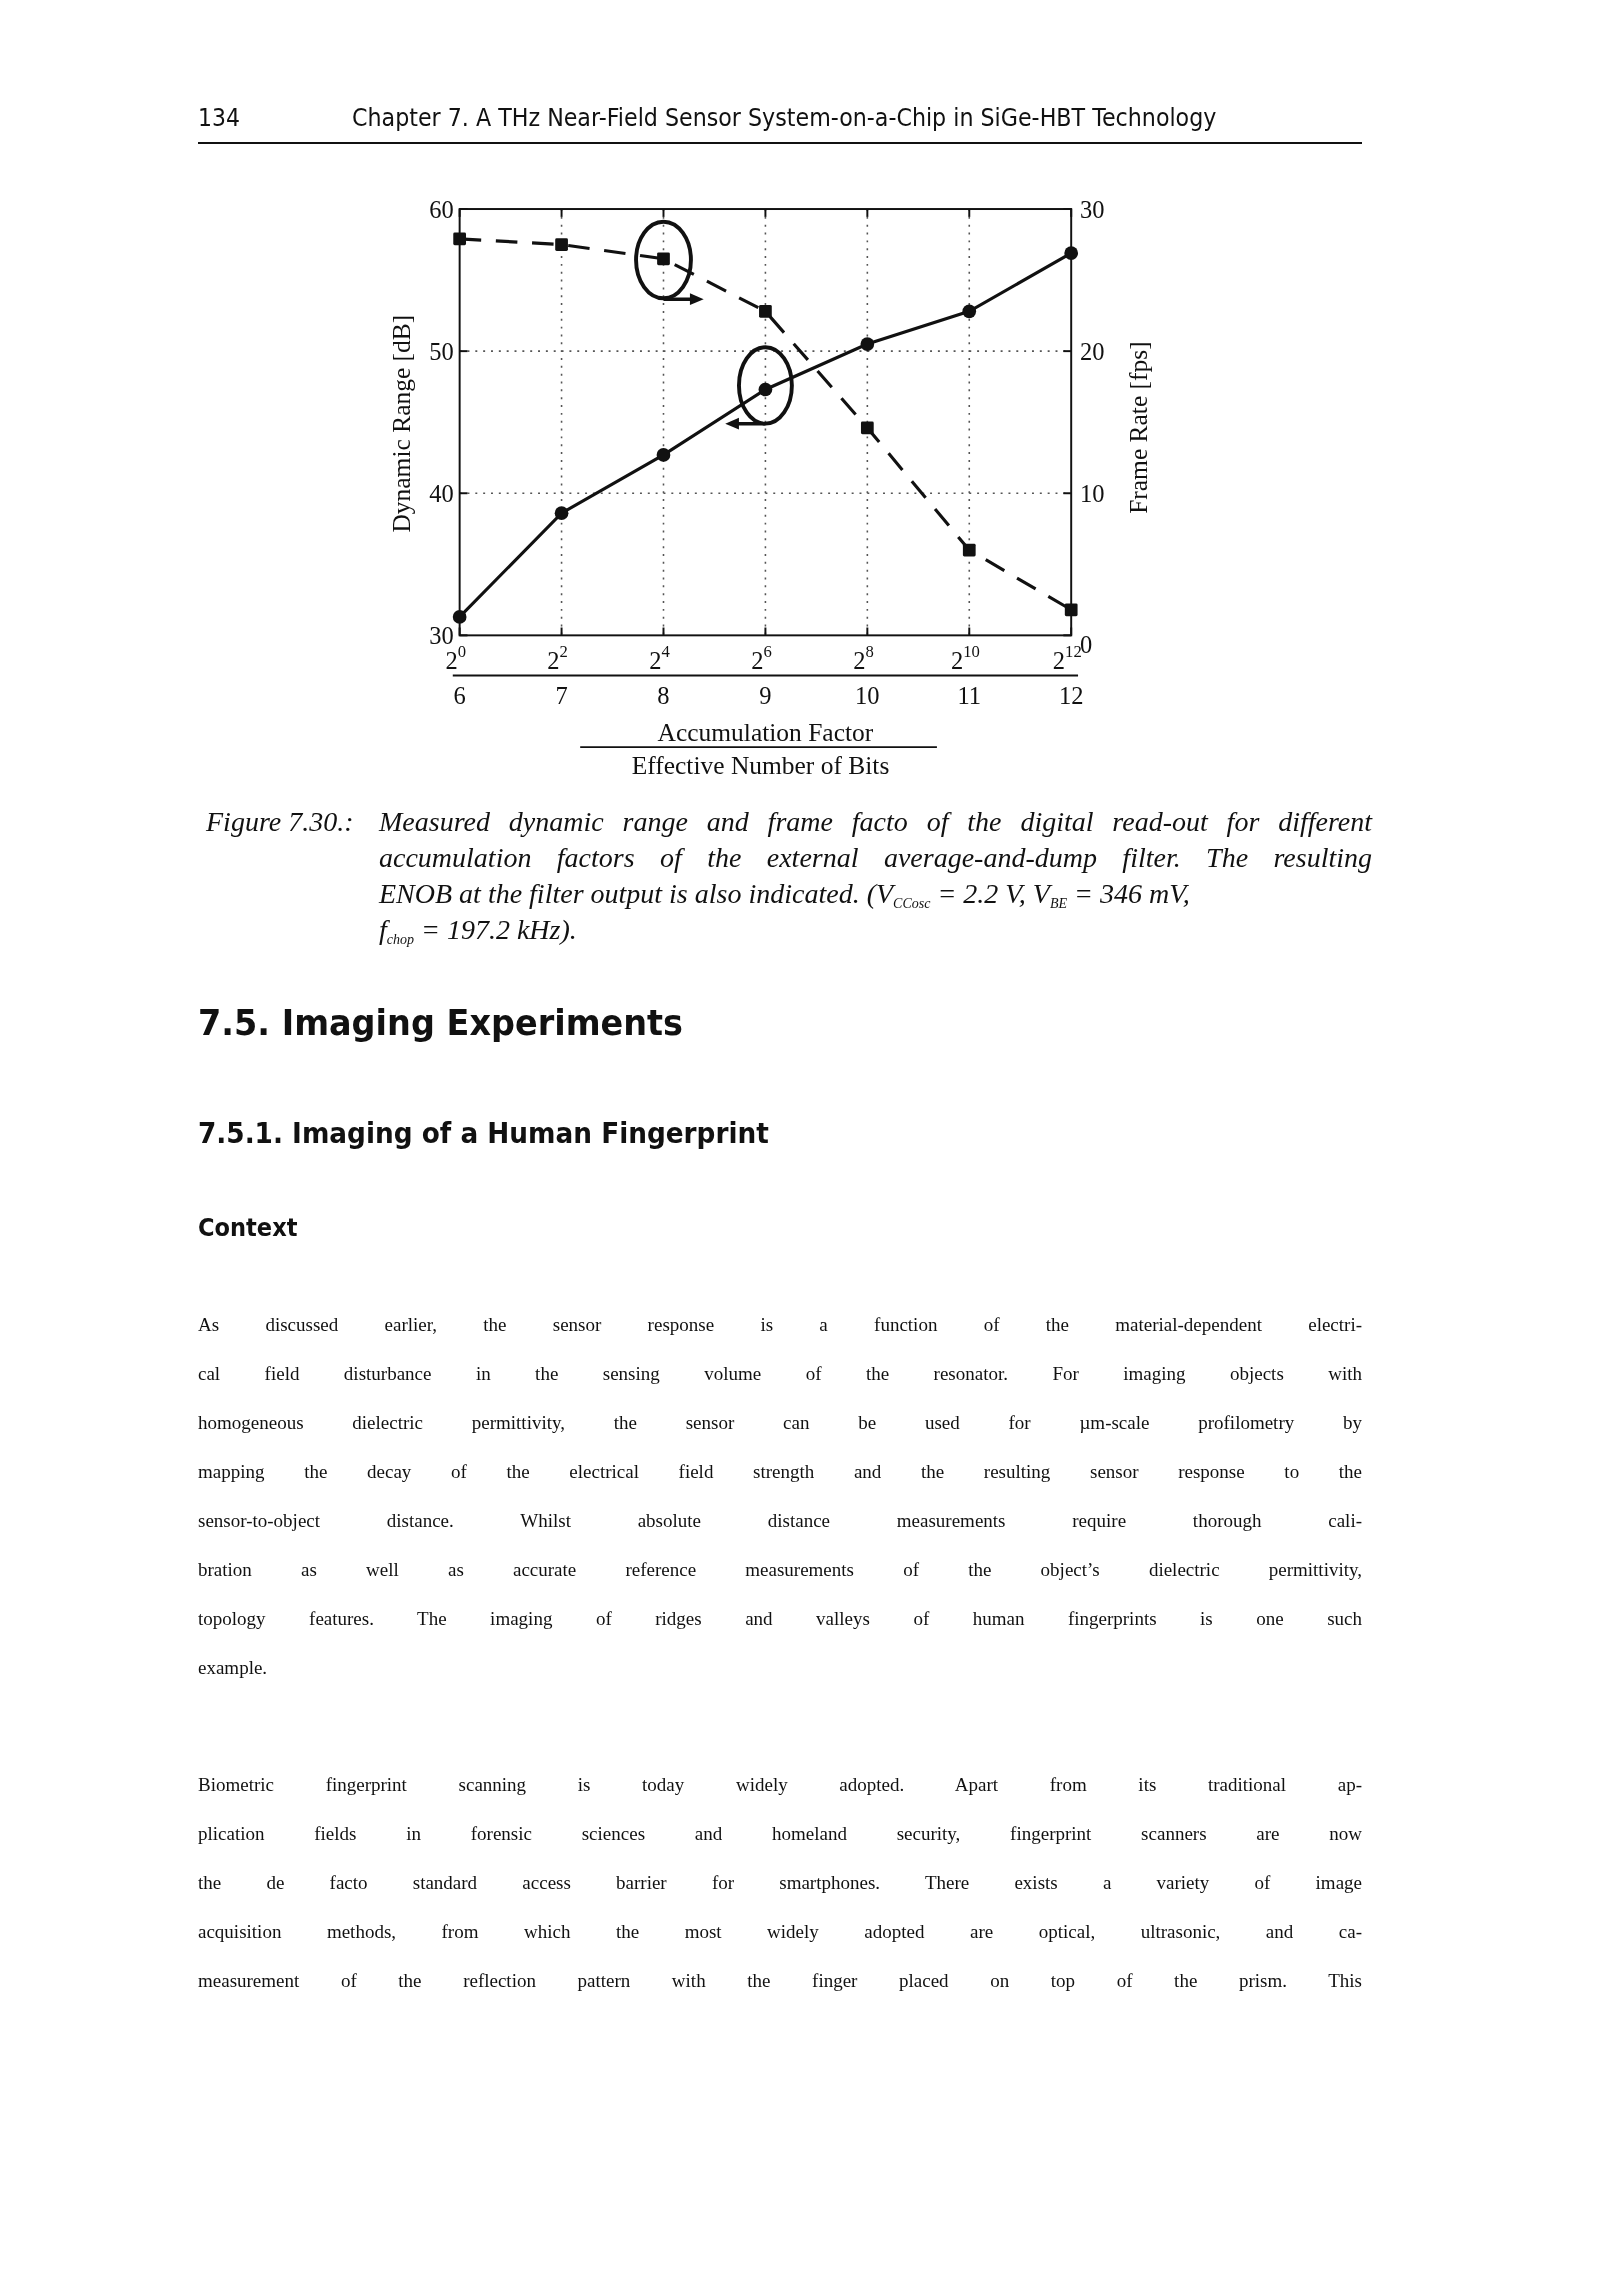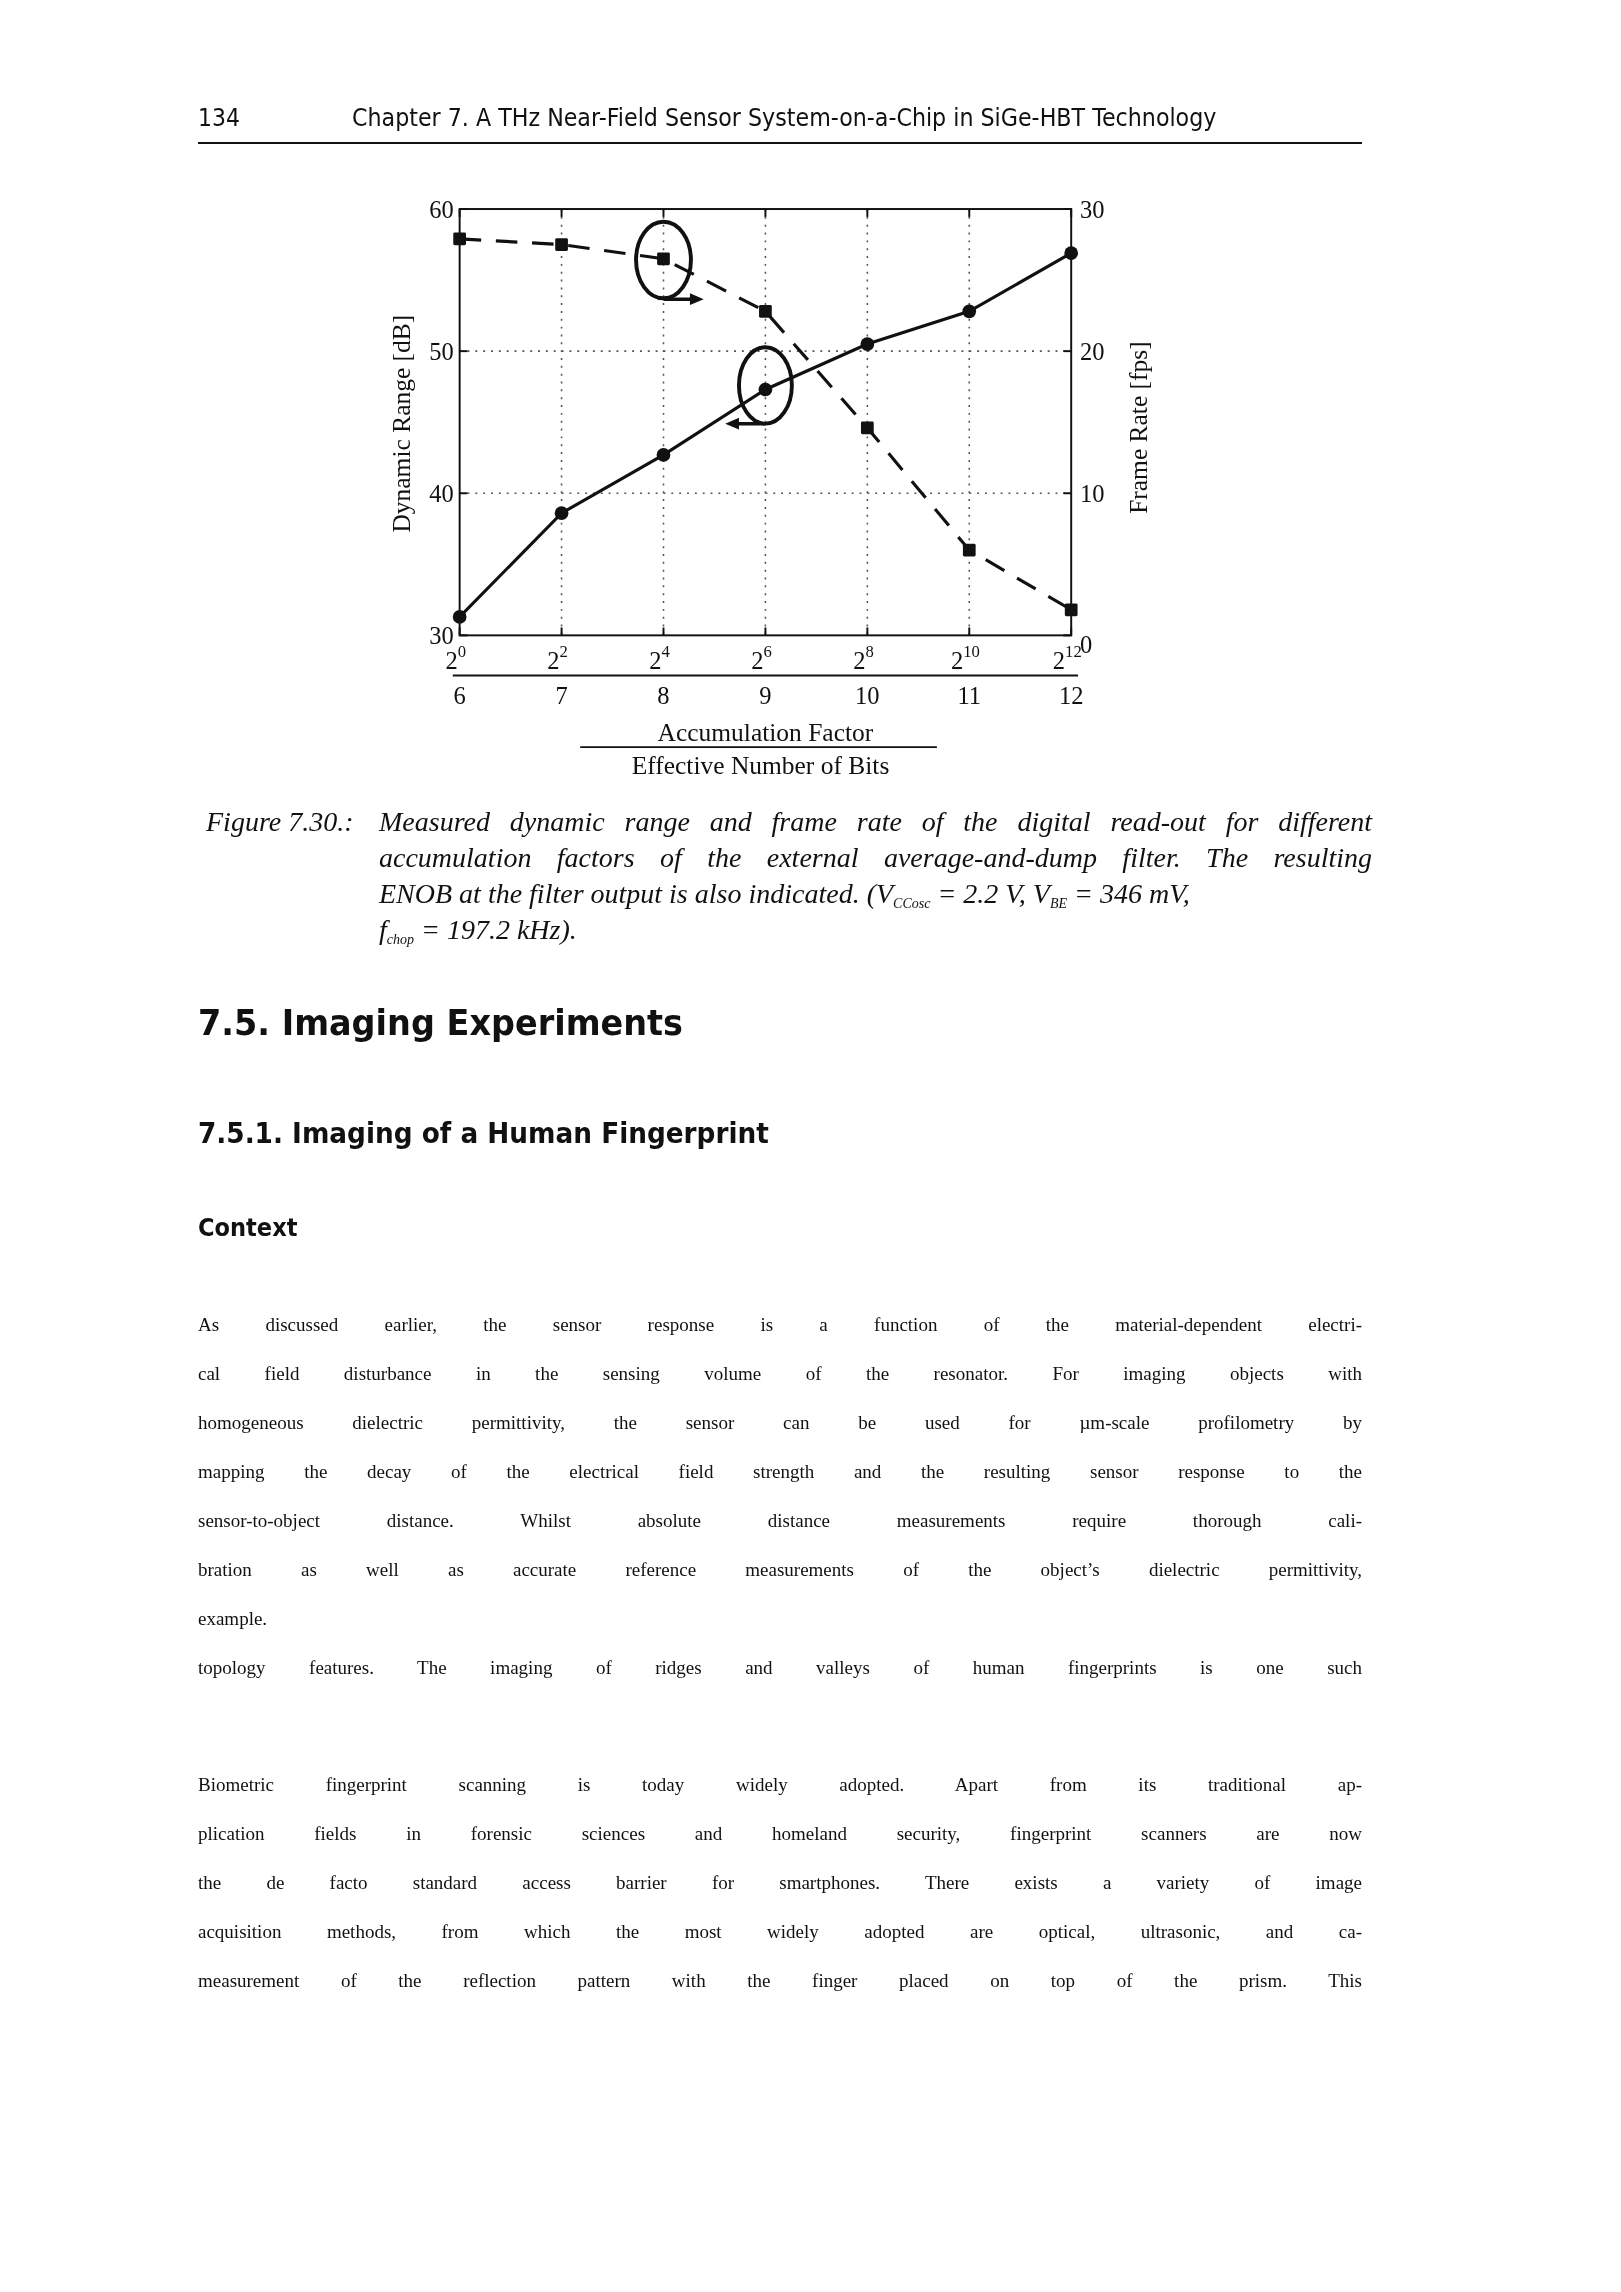--- a/index.html
+++ b/index.html
@@ -137,42 +137,42 @@
       <ellipse cx="781" cy="393" rx="27" ry="39" fill="none" stroke="#111" stroke-width="4"></ellipse>
       <line x1="781" y1="432" x2="748" y2="432" stroke="#111" stroke-width="3.5"></line>
       <polygon points="740,432 754,426 754,438" fill="#111"></polygon>
     </g>
   </g>
 </svg>
 
 <div class="abs" id="caption">
   <span class="lab">Figure 7.30.:</span>
   <div class="body">
-    <div style="text-align:justify;text-align-last:justify;white-space:nowrap">Measured dynamic range and frame rate of the digital read-out for different</div>
+    <div style="text-align:justify;text-align-last:justify;white-space:nowrap">Measured dynamic range and frame facto of the digital read-out for different</div>
     <div style="text-align:justify;text-align-last:justify;white-space:nowrap">accumulation factors of the external average-and-dump filter. The resulting</div>
     <div style="white-space:nowrap;display:flex;justify-content:space-between">
       <span><span>ENOB at the filter output is also indicated. (V</span><sub>CCosc</sub><span> = 2.2 V, V</span><sub>BE</sub><span> = 346 mV,</span></span>
     </div>
     <div style="white-space:nowrap"><span>f</span><sub>chop</sub><span> = 197.2 kHz).</span></div>
   </div>
 </div>
 
 <div class="abs" id="h-section">7.5. Imaging Experiments</div>
 <div class="abs" id="h-subsection">7.5.1. Imaging of a Human Fingerprint</div>
 <div class="abs" id="h-context">Context</div>
 
 <div class="para" id="para1">
   <span class="ln">As discussed earlier, the sensor response is a function of the material-dependent electri-</span>
   <span class="ln">cal field disturbance in the sensing volume of the resonator. For imaging objects with</span>
   <span class="ln">homogeneous dielectric permittivity, the sensor can be used for µm-scale profilometry by</span>
   <span class="ln">mapping the decay of the electrical field strength and the resulting sensor response to the</span>
   <span class="ln">sensor-to-object distance. Whilst absolute distance measurements require thorough cali-</span>
   <span class="ln">bration as well as accurate reference measurements of the object’s dielectric permittivity,</span>
+  <span class="ln">topology features. The imaging of ridges and valleys of human fingerprints is one such</span>
   <span class="ln last">example.</span>
-  <span class="ln">topology features. The imaging of ridges and valleys of human fingerprints is one such</span>
 </div>
 <div class="para" id="para2">
   <span class="ln">Biometric fingerprint scanning is today widely adopted. Apart from its traditional ap-</span>
   <span class="ln">plication fields in forensic sciences and homeland security, fingerprint scanners are now</span>
   <span class="ln">the de facto standard access barrier for smartphones. There exists a variety of image</span>
   <span class="ln">acquisition methods, from which the most widely adopted are optical, ultrasonic, and ca-</span>
   <span class="ln">measurement of the reflection pattern with the finger placed on top of the prism. This</span>
 </div>
 
 

